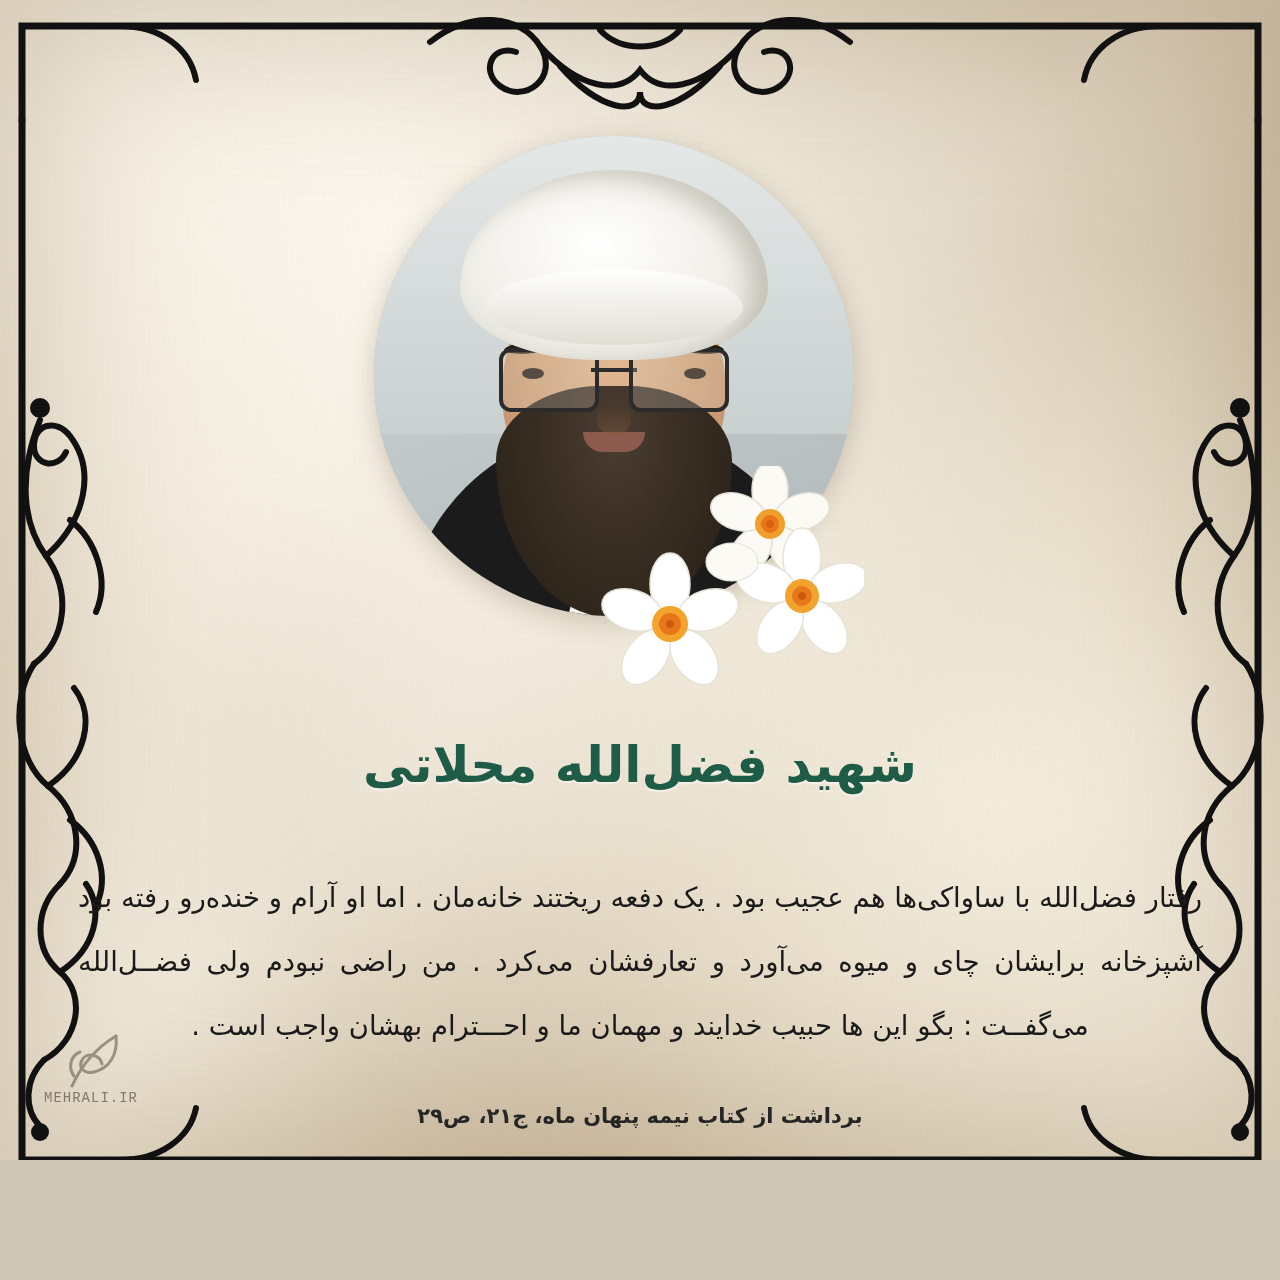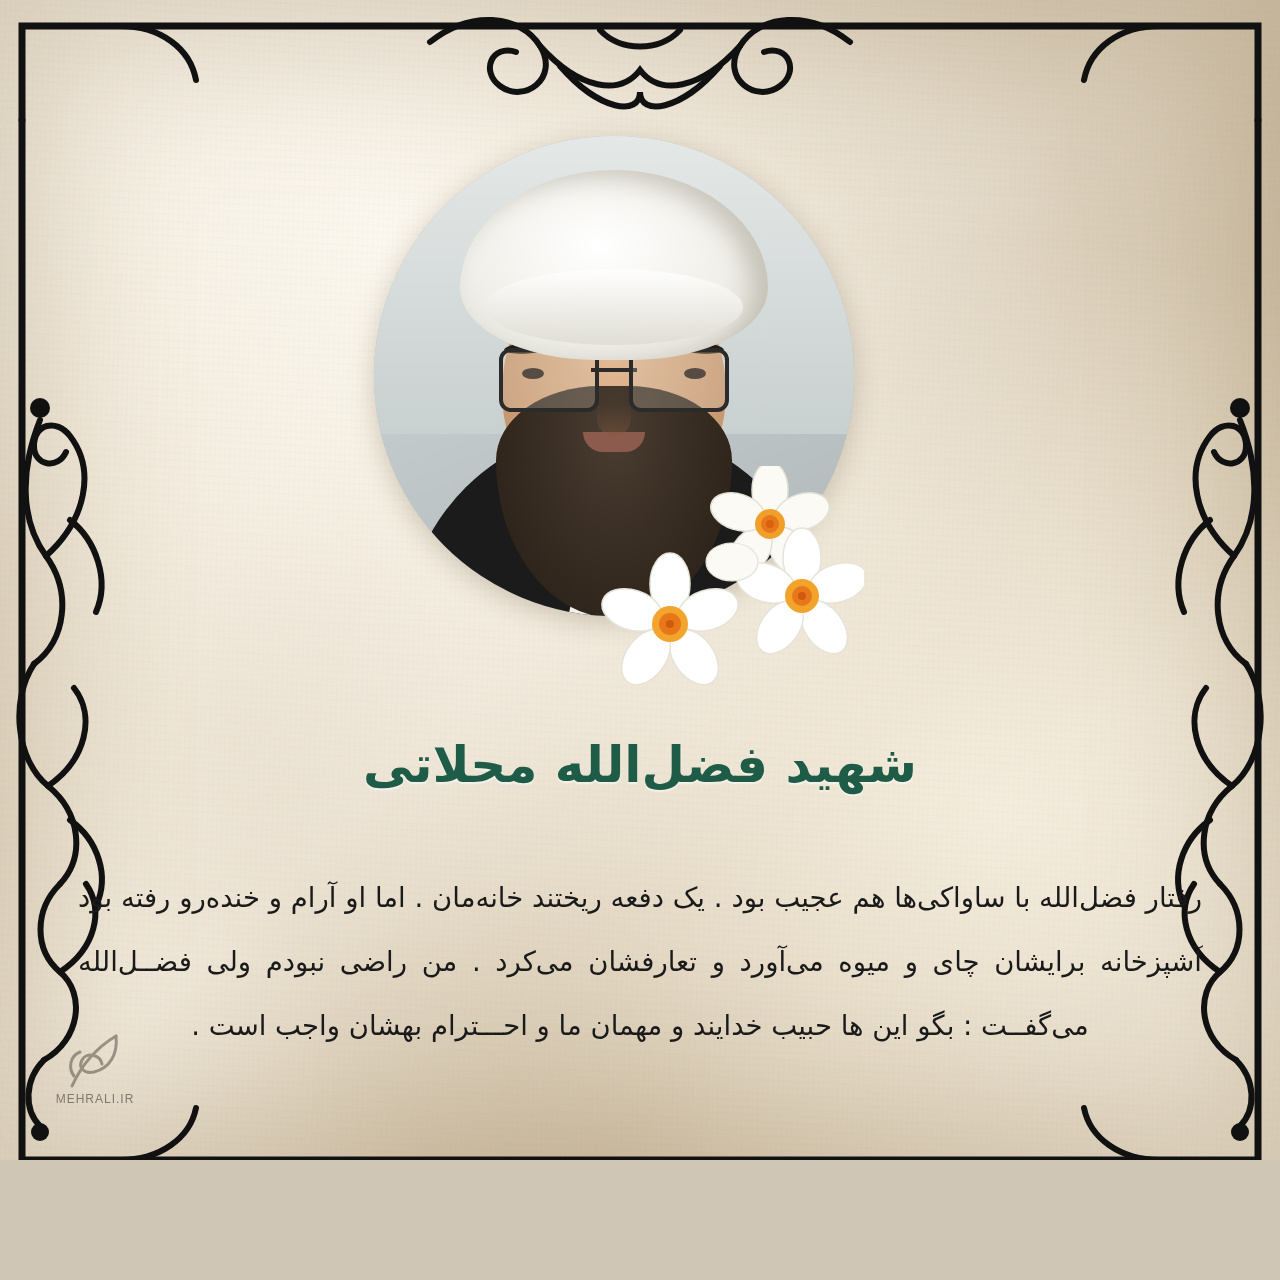--- a/index.html
+++ b/index.html
@@ -232,25 +232,25 @@
     width: 86px;
     height: 74px;
     opacity: .62;
   }
   .logo-text {
     position: absolute;
     left: 52px;
     bottom: 54px;
     width: 86px;
     text-align: center;
-    font-size: 12px;
+    font-size: 14px;
     letter-spacing: 1px;
     color: #6b6158;
     opacity: .8;
-    font-family: Liberation Sans, sans-serif;
+    font-family: Liberation Mono, monospace;
   }
 </style>
 </head>
 <body>
 
 <div class="poster">
 
   <div class="grain"></div>
   <div class="vignette"></div>
 
@@ -384,20 +384,21 @@
       <g transform="translate(140,96)">
         <ellipse cx="0" cy="0" rx="26" ry="19" fill="#fbfaf5" stroke="#e6e3d8" stroke-width="1.2"></ellipse>
       </g>
     </g>
   </svg>
 
   <div class="title">شهید فضل‌الله محلاتی</div>
 
   <div class="body-text">رفتار فضل‌الله با ساواکی‌ها هم عجیب بود . یک دفعه ریختند خانه‌مان . اما او آرام و خنده‌رو رفته بود آشپزخانه برایشان چای و میوه می‌آورد و تعارفشان می‌کرد . من راضی نبودم ولی فضــل‌الله می‌گفــت : بگو این ها حبیب خدایند و مهمان ما و احـــترام بهشان واجب است .</div>
 
+  <div class="source">برداشت از کتاب نیمه پنهان ماه، ج۲۱، ص۲۹</div>
 
   <svg class="logo" viewBox="0 0 86 74">
     <g stroke="#6b6158" fill="none" stroke-width="3" stroke-linecap="round">
       <path d="M20 62 C30 40 44 24 64 12"></path>
       <path d="M64 12 C66 30 58 44 42 48 C32 50 26 44 30 36 C34 28 48 30 50 40"></path>
       <path d="M22 52 C16 44 18 32 28 28"></path>
     </g>
   </svg>
   <div class="logo-text">MEHRALI.IR</div>
 

